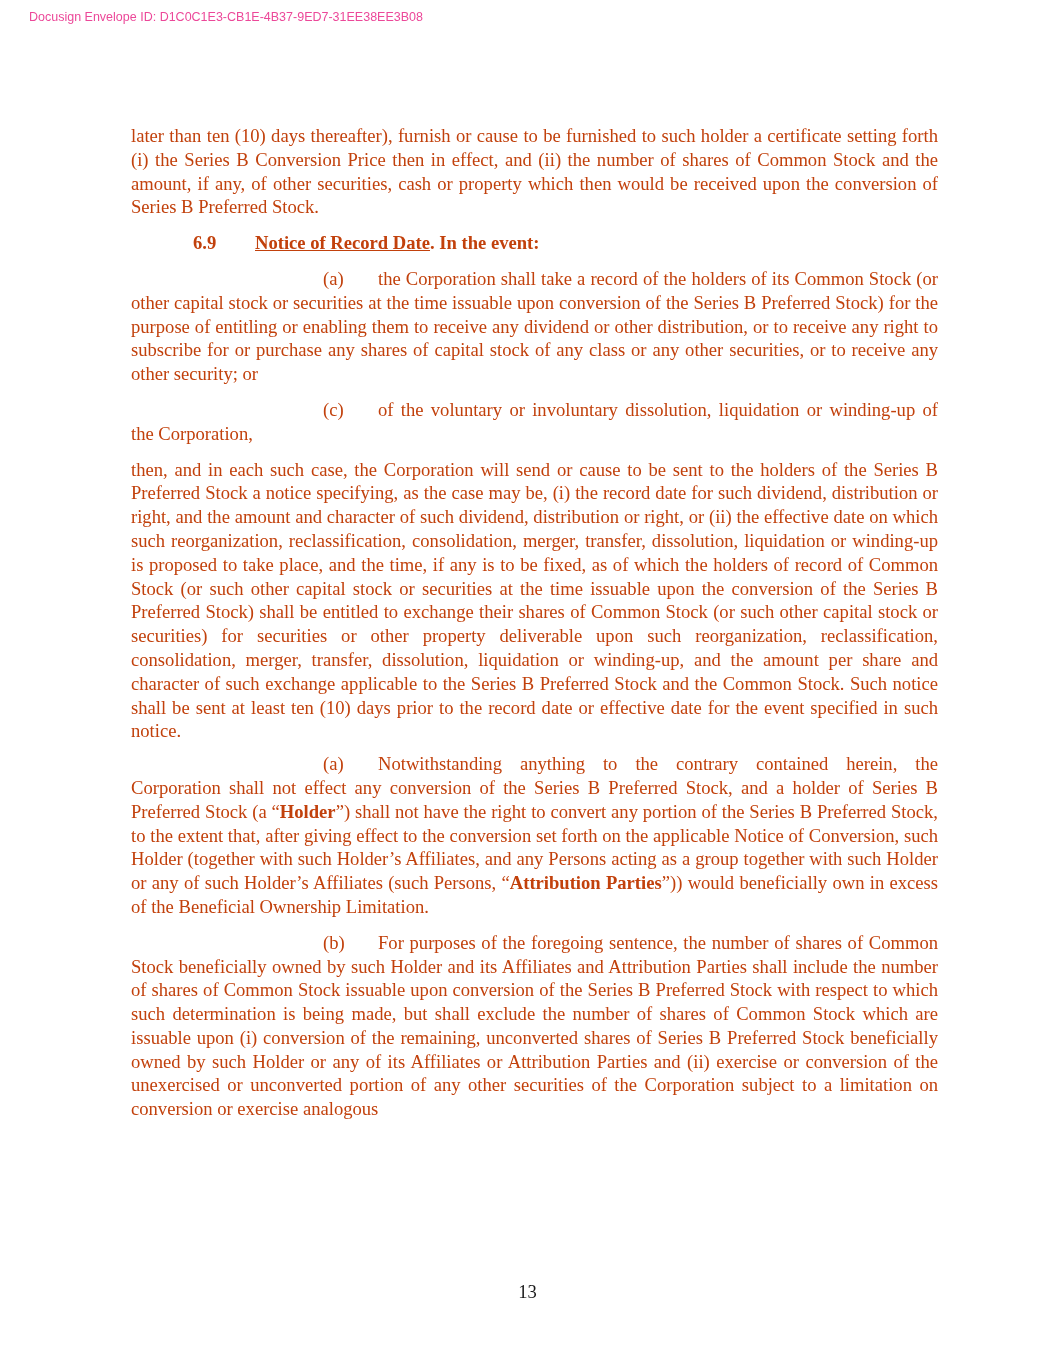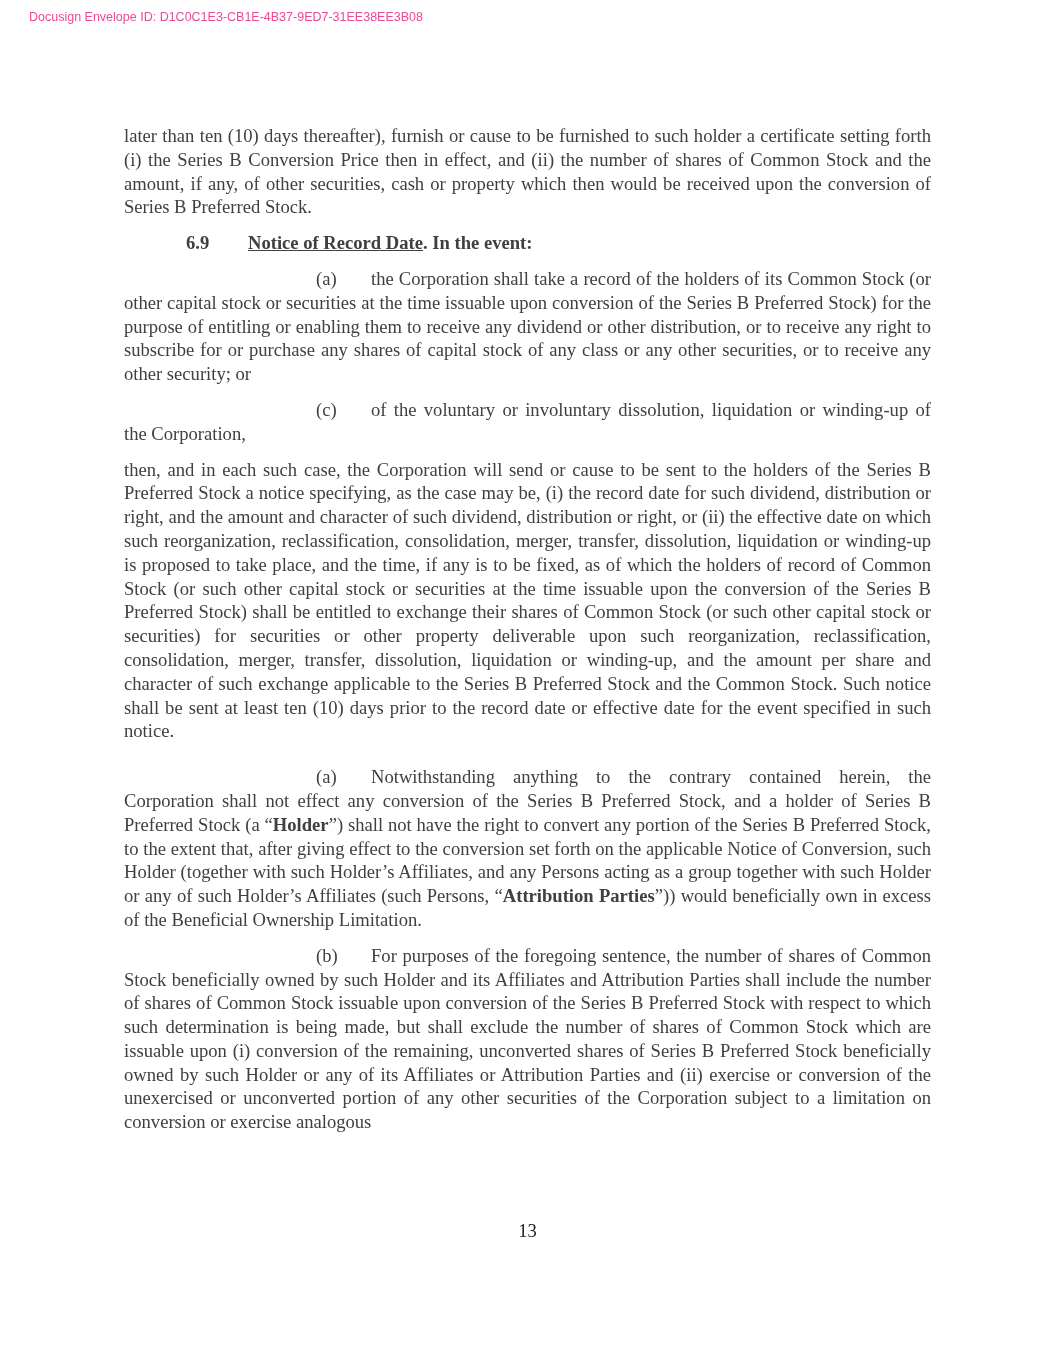--- a/index.html
+++ b/index.html
@@ -6,35 +6,35 @@
   body {
     width: 1055px; height: 1365px; position: relative; overflow: hidden;
     color: #1a1a1a;
   }
   .envelope {
     position: absolute; left: 29px; top: 10px;
     font-family: "Liberation Sans", sans-serif; font-size: 12.5px; color: #ec4899;
     letter-spacing: 0px;
   }
   .doc {
-    position: absolute; left: 124px; top: 124px; width: 807px;
+    position: absolute; left: 131px; top: 124px; width: 807px;
     font-family: "Liberation Serif", serif; font-size: 18.6px; line-height: 23.8px;
-    color: #404040;
+    color: #c2410c;
   }
   .p { margin: 0; text-align: justify; text-align-last: left; }
-  .gap-s { margin-top: 22px; }
+  .gap-s { margin-top: 9px; }
   .gap-m { margin-top: 12px; }
   .heading { padding-left: 62px; font-weight: bold; }
   .heading .num { display: inline-block; width: 62px; }
   .heading .title { text-decoration: underline; }
   .sub { text-indent: 192px; }
   .sub .lbl { display: inline-block; width: 55px; text-indent: 0; }
   b { font-weight: bold; }
   .pagenum {
-    position: absolute; left: 0; width: 1055px; top: 1220px; text-align: center;
+    position: absolute; left: 0; width: 1055px; top: 1281px; text-align: center;
     font-family: "Liberation Serif", serif; font-size: 18.6px; color: #1a1a1a;
   }
 </style>
 </head>
 <body>
 
 <div class="envelope">Docusign Envelope ID: D1C0C1E3-CB1E-4B37-9ED7-31EE38EE3B08</div>
 
 <div class="doc">
 

